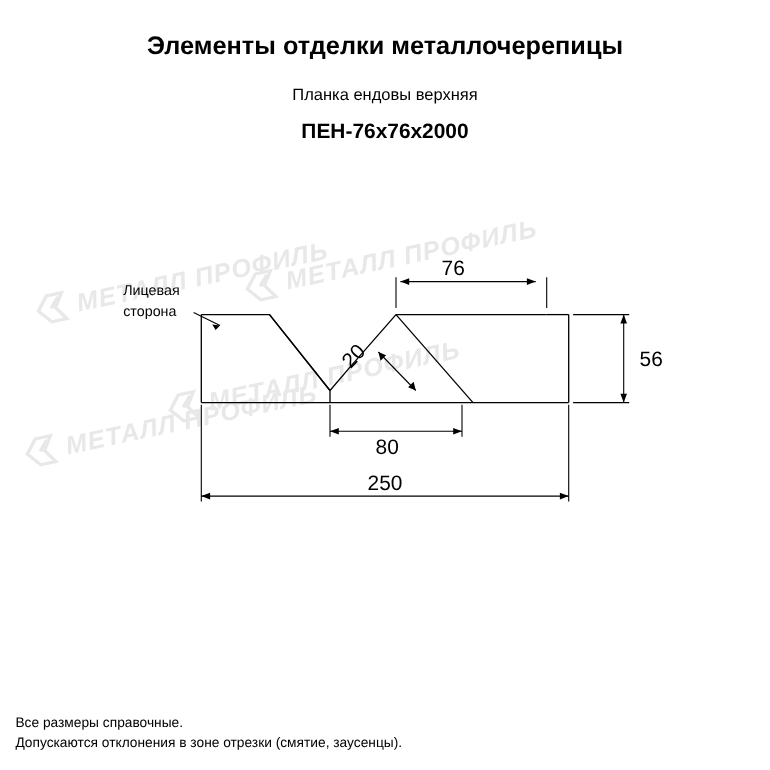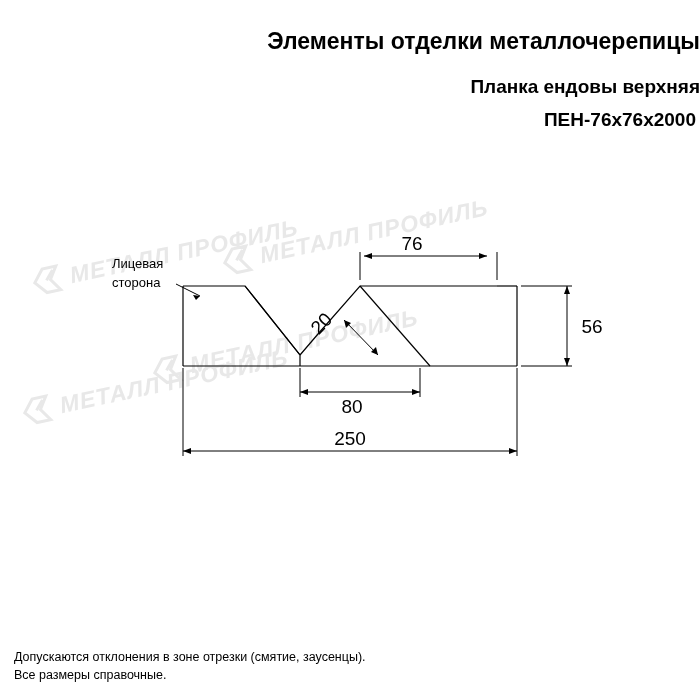--- a/index.html
+++ b/index.html
@@ -18,32 +18,32 @@
   .page {
     position: relative;
     width: 700px;
     height: 700px;
   }
   .title-block {
     position: absolute;
     top: 26px;
     left: 0;
     width: 700px;
-    text-align: right;
+    text-align: center;
   }
   .main-title {
     font-size: 23px;
     font-weight: bold;
     letter-spacing: 0px;
     margin: 0;
     line-height: 30px;
   }
   .sub-title {
-    font-size: 19px;
-    font-weight: bold;
+    font-size: 15px;
+    font-weight: normal;
     margin: 0;
     margin-top: 18px;
     line-height: 26px;
   }
   .code-title {
     font-size: 19px;
     font-weight: bold;
     margin: 4px;
     margin-top: 7px;
     line-height: 26px;
@@ -199,17 +199,17 @@
         <path d="M517 281 l-8 -3 l0 6 z" fill="#000000" stroke="none"></path>
         <path d="M183 198 L183 286"></path>
         <path d="M517 198 L517 286"></path>
         <text class="dimtext" x="350" y="275" text-anchor="middle" font-size="22" stroke="none">250</text>
       </g>
 
     </svg>
   </div>
 
   <div class="footer">
+    <div>Все размеры справочные.</div>
     <div>Допускаются отклонения в зоне отрезки (смятие, заусенцы).</div>
-    <div>Все размеры справочные.</div>
   </div>
 
 </div>
 
 </body></html>

